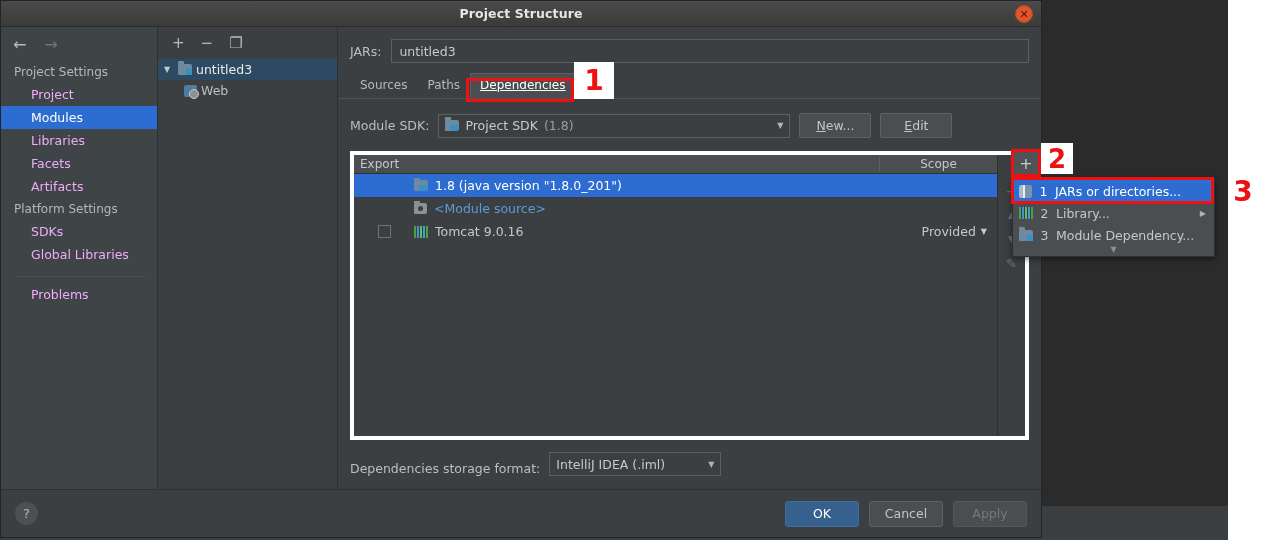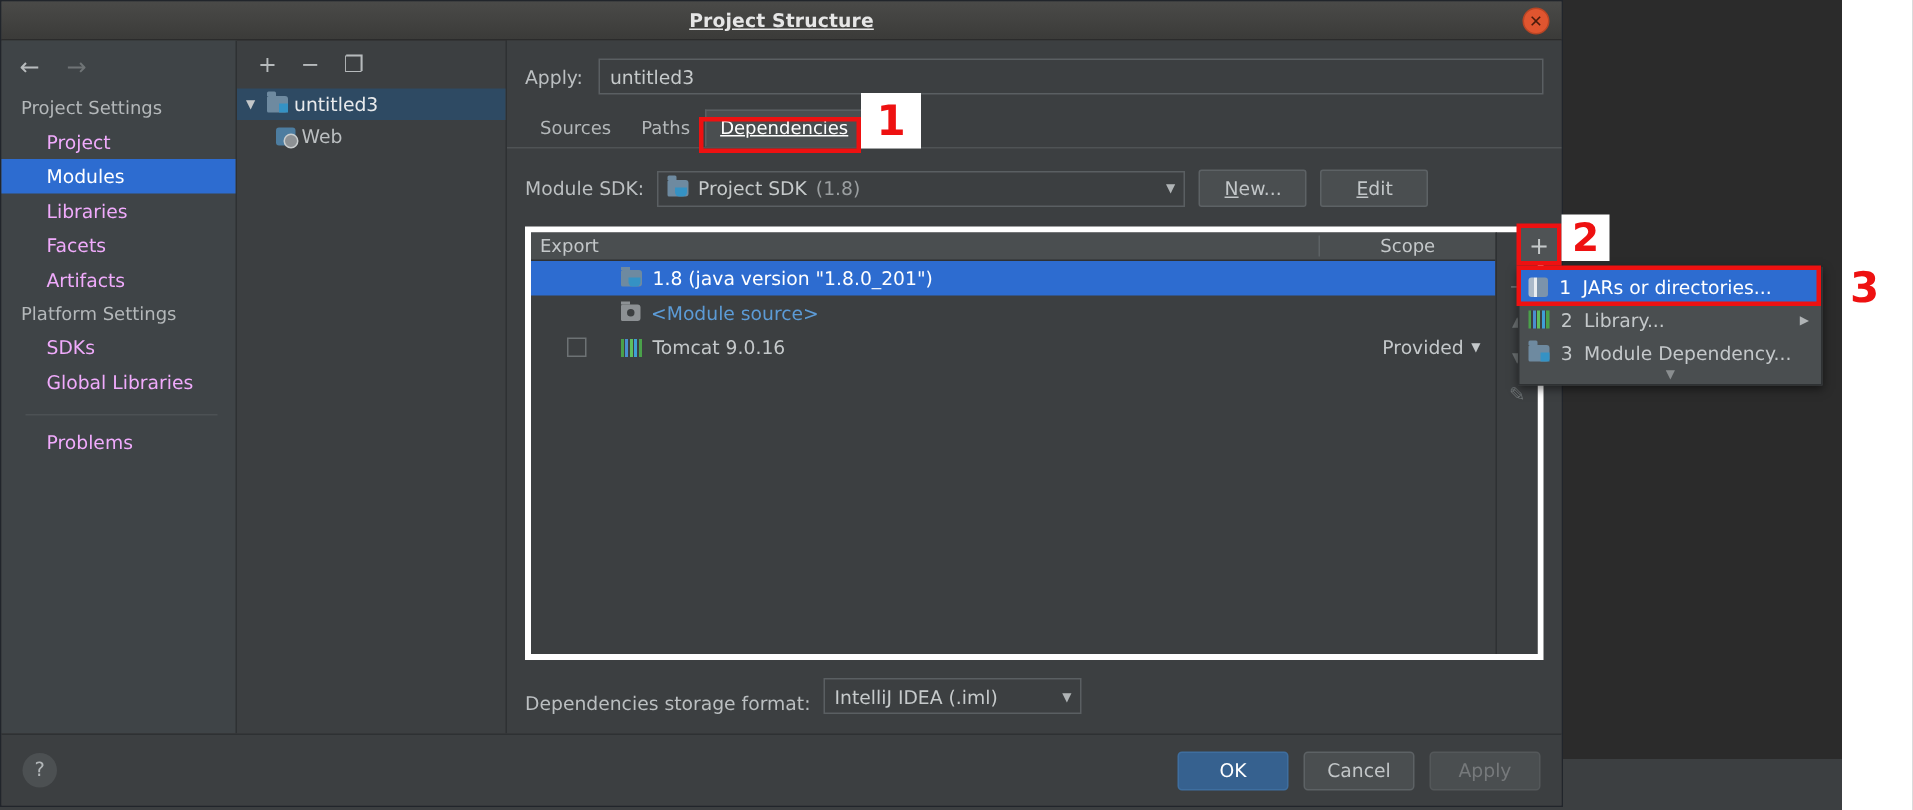--- a/index.html
+++ b/index.html
@@ -30,21 +30,20 @@
   }
   .titlebar {
     position: relative; height: 26px; flex: 0 0 26px;
     background: linear-gradient(#4a4a48, #3b3b39);
     border-bottom: 1px solid #2b2b2b;
     display: flex; align-items: center; justify-content: center;
   }
   .titlebar .title {
     font-size: 12.5px; font-weight: bold; color: #e6e6e6;
     letter-spacing: .1px;
-    text-decoration: underline;
   }
   .close-btn {
     position: absolute; right: 8px; top: 4px;
     width: 18px; height: 18px; border-radius: 50%;
     background: #e0552f; border: 1px solid #b94524;
     display: flex; align-items: center; justify-content: center;
     color: #4a1b0c; font-size: 11px; line-height: 1;
     cursor: pointer;
   }
 
@@ -381,21 +380,21 @@
         </div>
         <div class="tree-row child">
           <span class="ic ic-web"></span>
           <span>Web</span>
         </div>
       </div>
 
       <div class="main">
 
         <div class="name-row">
-          <span class="name-label">Apply:</span>
+          <span class="name-label">JARs:</span>
           <input class="name-input" type="text" value="untitled3" style="">
         </div>
 
         <div class="tabs">
           <div class="tab">Sources</div>
           <div class="tab">Paths</div>
           <div class="tab active">Dependencies</div>
         </div>
 
         <div class="sdk-row">

